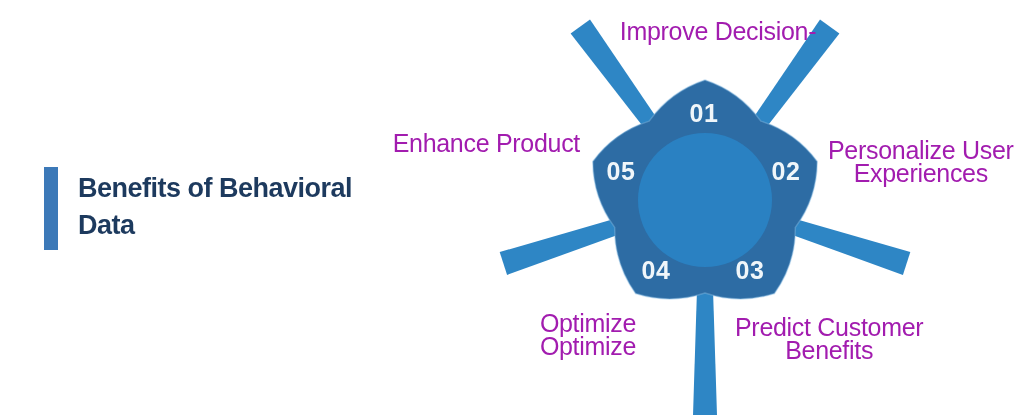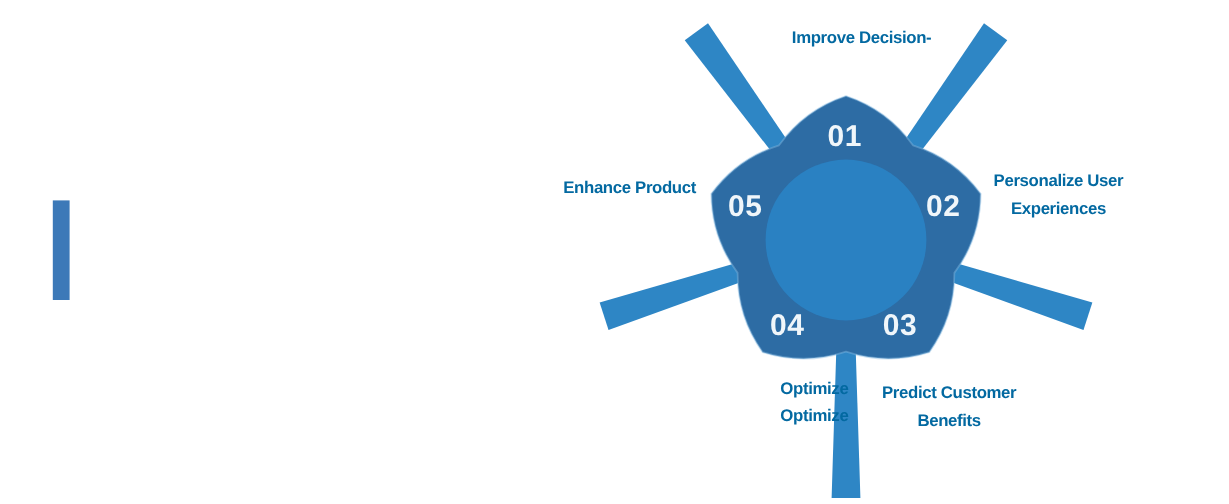--- a/index.html
+++ b/index.html
@@ -55,40 +55,44 @@
     font-size: 25px;
     font-weight: 700;
     fill: #F0F6FA;
     text-anchor: middle;
     letter-spacing: 0.5px;
   }
 
   
   .wheel-label {
     position: absolute;
-    color: #0369a1;
-    font-size: 14px;
-    font-weight: 700;
+    color: #a21caf;
+    font-size: 25px;
+    font-weight: 400;
     line-height: 23px;
     letter-spacing: -0.3px;
     white-space: nowrap;
   }
   .wheel-label .l-line { display: block; }
   .lbl-01 { left: 588px; top: 20px;  width: 260px; text-align: center; }
   .lbl-02 { left: 828px; top: 139px; text-align: center; }
   .lbl-03 { left: 735px; top: 316px; text-align: center; }
-  .lbl-04 { left: 507px; top: 312px; width: 200px; text-align: right; }
-  .lbl-05 { right: 444px; top: 145px; text-align: right; }
+  .lbl-04 { left: 488px; top: 312px; width: 200px; text-align: center; }
+  .lbl-05 { right: 444px; top: 132px; text-align: right; }
 </style>
 </head>
 <body>
 
 <div class="canvas">
 
   <div class="accent-bar"></div>
+  <h1 class="title">
+    <span class="t-line">Benefits of Behavioral</span>
+    <span class="t-line">Data</span>
+  </h1>
 
   <svg class="diagram" viewBox="0 0 1024 420" aria-hidden="true">
 
     <g>
       <polygon class="ray" points="675.4,145.4 590.0,19.4 570.6,33.6 664.0,153.6"></polygon>
       <polygon class="ray" points="734.6,145.4 820.0,19.4 839.4,33.6 746.0,153.6"></polygon>
       <polygon class="ray" points="764.3,209.9 910.3,252.1 902.9,274.9 759.9,223.2"></polygon>
       <polygon class="ray" points="698,258 693,415 717,415 712,258"></polygon>
       <polygon class="ray" points="645.7,209.8 499.7,252.1 507.1,274.9 650.1,223.2"></polygon>
     </g>

